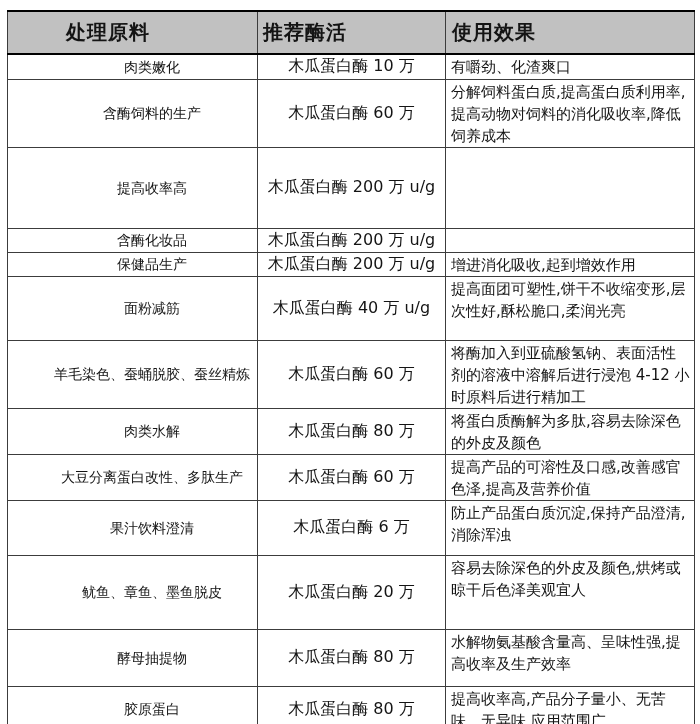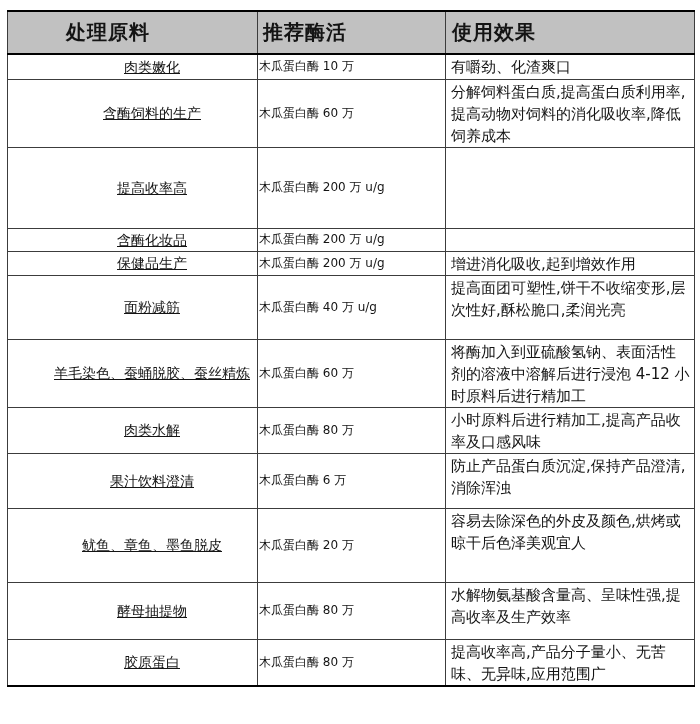--- a/index.html
+++ b/index.html
@@ -49,25 +49,25 @@
   th.col-material { padding-left: 58px; }
   th.col-activity { padding-left: 5px; }
   th.col-effect   { padding-left: 6px; }
 
   td.col-material {
     text-align: center;
     vertical-align: middle;
     font-size: 14px;
     padding-left: 40px;
     line-height: 20px;
-    text-decoration: underline;
   }
   td.col-activity {
+    text-align: center;
     vertical-align: middle;
-    font-size: 12px;
+    font-size: 16px;
   }
   td.col-effect {
     text-align: left;
     vertical-align: top;
     font-size: 15px;
     line-height: 22px;
     padding: 1px 4px 0 5px;
   }
 </style>
 </head>
@@ -119,21 +119,26 @@
           <td class="col-effect">提高面团可塑性,饼干不收缩变形,层次性好,酥松脆口,柔润光亮</td>
         </tr>
         <tr style="height: 66px;">
           <td class="col-material">羊毛染色、蚕蛹脱胶、蚕丝精炼</td>
           <td class="col-activity">木瓜蛋白酶 60 万</td>
           <td class="col-effect">将酶加入到亚硫酸氢钠、表面活性剂的溶液中溶解后进行浸泡 4-12 小时原料后进行精加工</td>
         </tr>
         <tr style="height: 39px; margin-top: 24px;">
           <td class="col-material">肉类水解</td>
           <td class="col-activity">木瓜蛋白酶 80 万</td>
-          <td class="col-effect">小时原料后进行精加工,提高产品收率及口感风味</td>
+          <td class="col-effect">将蛋白质酶解为多肽,容易去除深色的外皮及颜色</td>
+        </tr>
+        <tr style="height: 44px;">
+          <td class="col-material">大豆分离蛋白改性、多肽生产</td>
+          <td class="col-activity">木瓜蛋白酶 60 万</td>
+          <td class="col-effect">提高产品的可溶性及口感,改善感官色泽,提高及营养价值</td>
         </tr>
         <tr style="height: 55px;">
           <td class="col-material">果汁饮料澄清</td>
           <td class="col-activity">木瓜蛋白酶 6 万</td>
           <td class="col-effect">防止产品蛋白质沉淀,保持产品澄清,消除浑浊</td>
         </tr>
         <tr style="height: 74px;">
           <td class="col-material">鱿鱼、章鱼、墨鱼脱皮</td>
           <td class="col-activity">木瓜蛋白酶 20 万</td>
           <td class="col-effect">容易去除深色的外皮及颜色,烘烤或晾干后色泽美观宜人</td>

